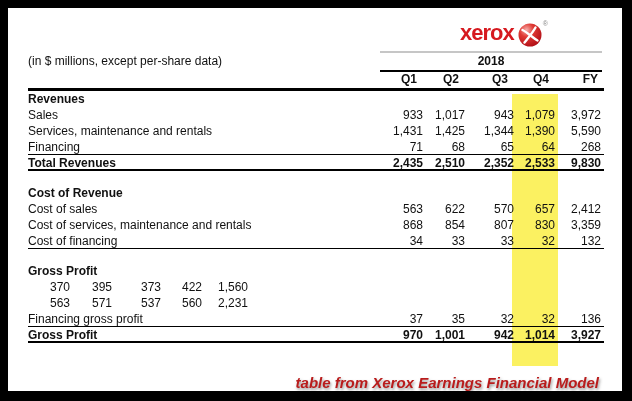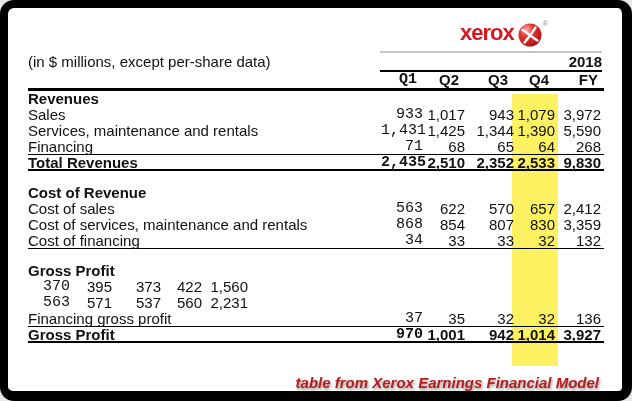--- a/index.html
+++ b/index.html
@@ -4,45 +4,44 @@
 <style>
   html,body { margin:0; padding:0; background:#e8e8e8; }
   * { box-sizing:border-box; }
   .frame {
     position:relative; width:632px; height:401px;
     border-style:solid; border-color:#000;
     border-width:8px 10px 10px 8px;
     background:#fff; overflow:hidden;
     font-family:"Liberation Sans","DejaVu Sans",sans-serif;
     color:#111;
-    border-radius:14px;
   }
   
   .logo { position:absolute; left:452px; top:11px; display:flex; align-items:center; z-index:2; }
   .logo-text { font-size:22px; font-weight:bold; letter-spacing:-1px; color:var(--brand-red,#d6191f); line-height:24px; }
   .logo-ball { margin-left:4px; margin-top:4px; width:24px; height:24px; }
   .logo-reg { font-size:7px; color:#8a8a8a; align-self:flex-start; margin-left:1px; margin-top:1px; }
   
   .hl-band { position:absolute; left:504px; top:86px; width:46px; height:272px;
              background:var(--hl,#fbf161); z-index:0; }
   
-  .sheet { position:absolute; left:20px; top:37px; width:576px; font-size:15px; z-index:1; }
+  .sheet { position:absolute; left:20px; top:37px; width:576px; font-size:12px; z-index:1; }
   .rule { background:#000; position:relative; z-index:1; }
   .numspan { margin-left:352px; width:222px; }
   .rule-gray { height:2px; background:#c6c6c6; margin-top:6px; }
   .rule-year { height:2px; }
   .rule-thick { height:3px; }
   .row { display:flex; position:relative; z-index:1; height:16px; line-height:16px; }
   .head-row { height:17px; line-height:17px; align-items:flex-end; }
-  .year-label { position:absolute; left:352px; width:222px; text-align:right; font-weight:bold; }
+  .year-label { position:absolute; left:352px; width:222px; text-align:center; font-weight:bold; }
   .q-row { height:16px; line-height:15px; font-weight:bold; }
   .cell { white-space:nowrap; overflow:visible; }
   .lab { flex:1 1 auto; }
   .num { text-align:right; flex:0 0 auto; }
-  .c0 { width:42px;font-family:Liberation Mono, monospace; } .c1 { width:42px; } .c2 { width:49px; } .c3 { width:41px;text-align:right; } .c4 { width:49px; padding-right:3px; }
+  .c0 { width:42px; } .c1 { width:42px; } .c2 { width:49px; } .c3 { width:41px;text-align:right; } .c4 { width:49px; padding-right:3px; }
   .q-row .num { padding-right:6px; }
   .title-row .lab { font-weight:bold; }
   .underline { border-bottom:1.5px solid #000; }
   .total-row { font-weight:bold; border-bottom:2.5px solid #000; }
   .section-gap { height:14px; }
   
   .caption { position:absolute; right:23px; top:366px; font-size:15px; font-weight:bold; font-style:italic;
              color:#b91c1c; text-shadow:1px 2px 3px rgba(60,60,60,.55); z-index:2; }
 </style>
 </head>

